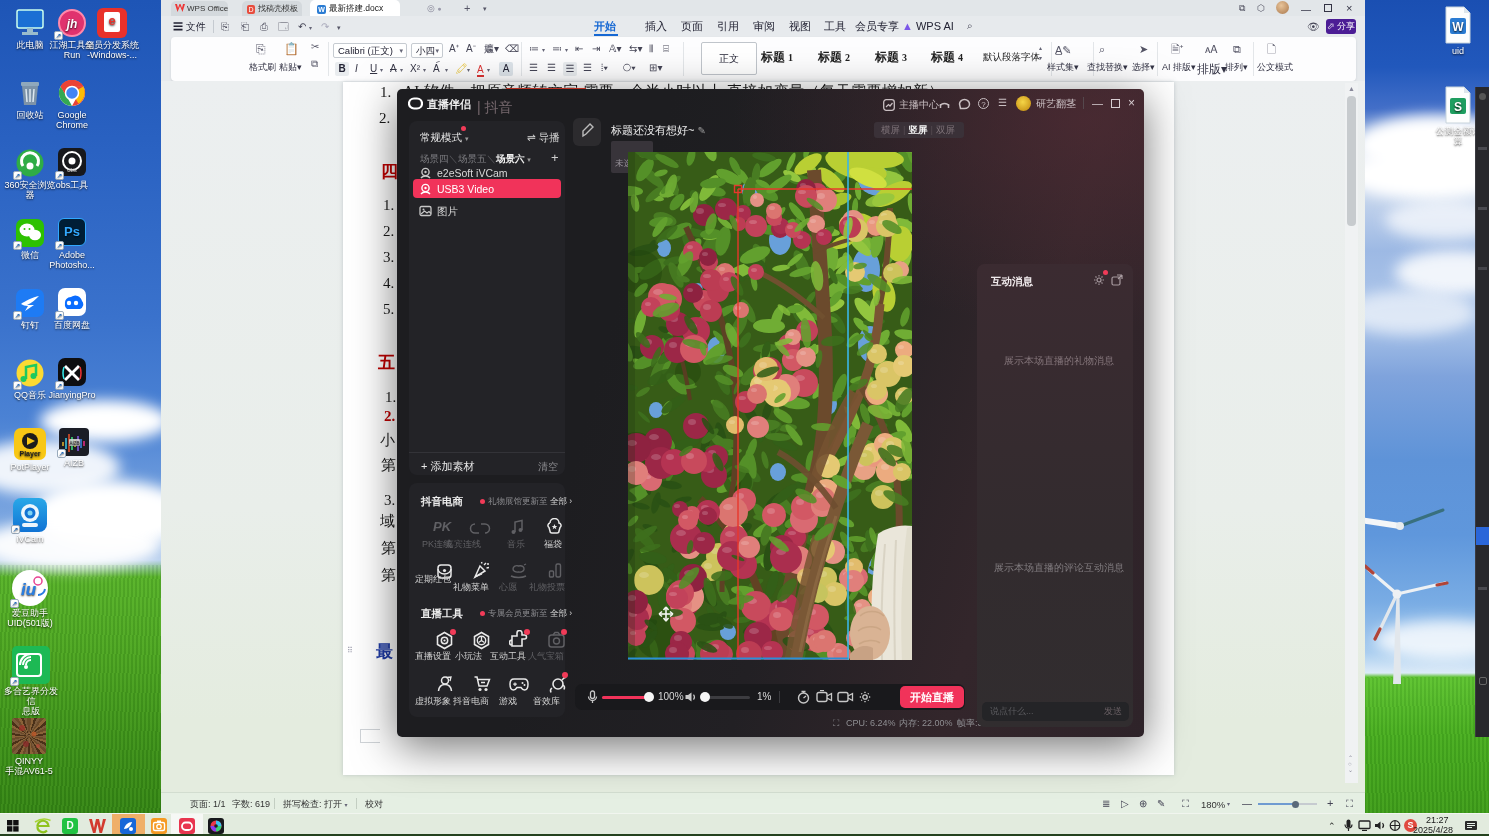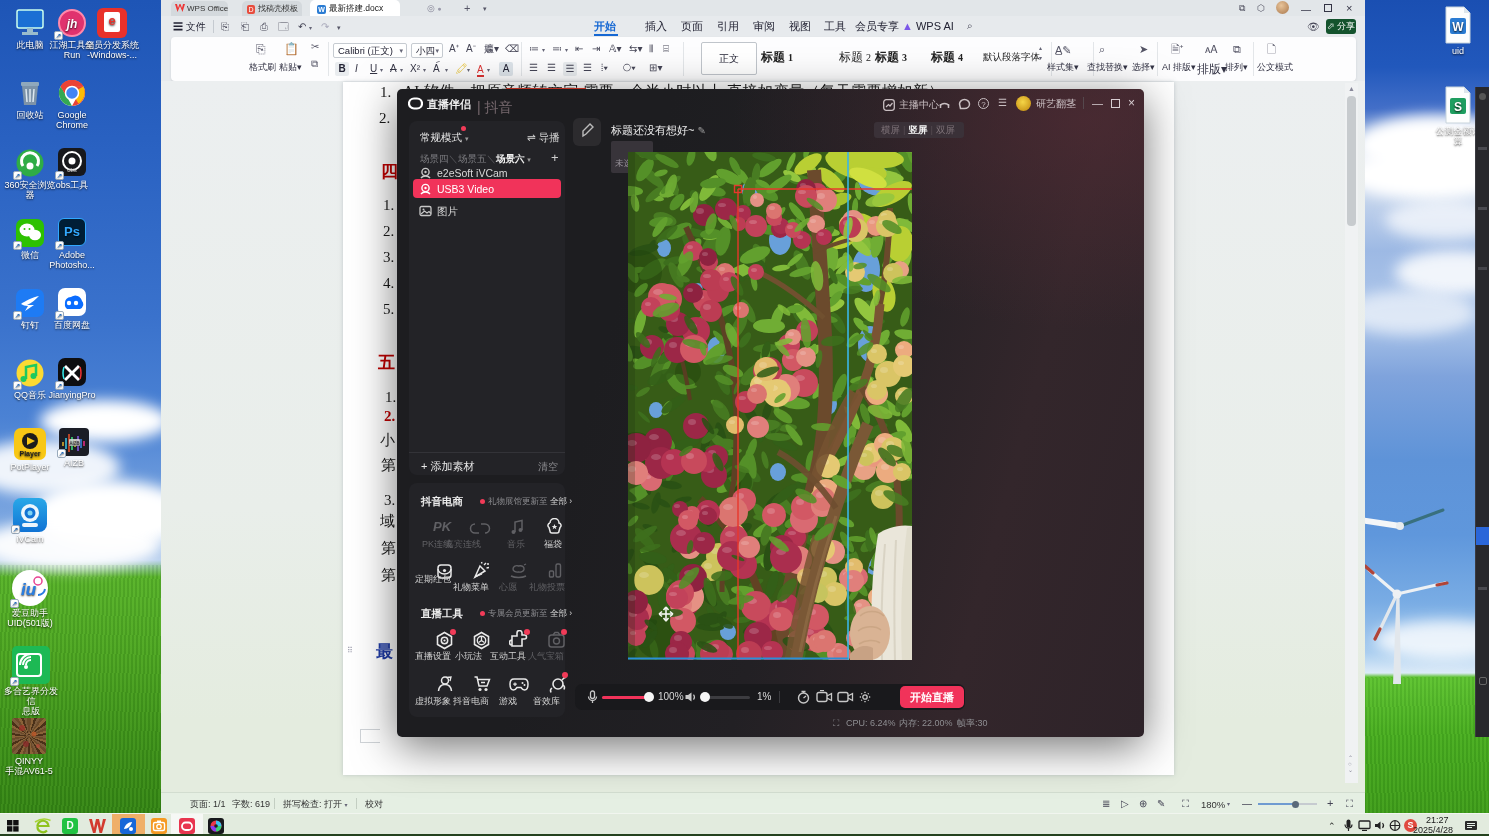--- a/index.html
+++ b/index.html
@@ -250,21 +250,21 @@
  <div class="tx" style="left:520px;top:21px;font-size:11px;color:#223">页面</div>
  <div class="tx" style="left:556px;top:21px;font-size:11px;color:#223">引用</div>
  <div class="tx" style="left:592px;top:21px;font-size:11px;color:#223">审阅</div>
  <div class="tx" style="left:628px;top:21px;font-size:11px;color:#223">视图</div>
  <div class="tx" style="left:663px;top:21px;font-size:11px;color:#223">工具</div>
  <div class="tx" style="left:694px;top:21px;font-size:11px;color:#223">会员专享</div>
  <div class="tx" style="left:741px;top:21px;font-size:11px;color:#223"><span style="color:#7b57e8">▲</span> WPS AI</div>
  <div class="tx" style="left:806px;top:21px;font-size:10px;color:#445">⌕</div>
 
  <div class="tx" style="left:1146px;top:22px;font-size:10px;color:#445">👁</div>
- <div class="a" style="left:1165px;top:19px;width:30px;height:15px;background:#14532d;border-radius:3px;color:#fff;font-size:9px;line-height:15px;text-align:center">⬀ 分享</div>
+ <div class="a" style="left:1165px;top:19px;width:30px;height:15px;background:#4c1d95;border-radius:3px;color:#fff;font-size:9px;line-height:15px;text-align:center">⬀ 分享</div>
 
  <div class="a" style="left:10px;top:37px;width:1185px;height:44px;background:#fdfdfe;border-radius:4px;box-shadow:0 1px 2px rgba(120,130,140,.25)">
   <div class="tx" style="left:85px;top:6px;font-size:12px;color:#556">⎘</div>
         <div class="tx" style="left:78px;top:26px;font-size:9px;color:#334">格式刷</div>
   <div class="tx" style="left:113px;top:6px;font-size:12px;color:#556">📋</div>
         <div class="tx" style="left:108px;top:26px;font-size:9px;color:#334">粘贴▾</div>
   <div class="tx" style="left:140px;top:5px;font-size:10px;color:#556">✂</div>
   <div class="tx" style="left:140px;top:22px;font-size:10px;color:#556">⧉</div>
   <div class="a" style="left:157px;top:5px;width:1px;height:34px;background:#e3e6e9"></div>
   <div class="a" style="left:162px;top:6px;width:74px;height:15px;border:1px solid #c6cbd1;border-radius:2px;font-size:9.5px;color:#223;line-height:13px;padding-left:4px;background:#fff">Calibri (正文)<span style="float:right;margin-right:3px;color:#667;font-size:7px">▾</span></div>
@@ -303,21 +303,21 @@
   <div class="tx" style="left:376px;top:26px;font-size:10px;color:#445">☰</div>
   <div class="a" style="left:392px;top:25px;width:14px;height:14px;background:#e9ecef;border-radius:2px;text-align:center;font-size:10px;color:#445;line-height:14px">☰</div>
   <div class="tx" style="left:412px;top:26px;font-size:10px;color:#445">☰</div>
   <div class="tx" style="left:430px;top:26px;font-size:10px;color:#445">⦙▾</div>
   <div class="tx" style="left:452px;top:26px;font-size:10px;color:#445">🞅▾</div>
   <div class="tx" style="left:478px;top:26px;font-size:10px;color:#445">⊞▾</div>
   <div class="a" style="left:512px;top:5px;width:1px;height:34px;background:#e3e6e9"></div>
 
   <div class="a" style="left:530px;top:5px;width:56px;height:33px;border:1px solid #c0c5cb;border-radius:2px;background:#fff;text-align:center;font-size:10px;color:#223;line-height:31px">正文</div>
   <div class="tx" style="left:590px;top:14px;font-size:12px;color:#222;font-family:'Liberation Serif',serif;font-weight:bold">标题 <span style="font-size:10px">1</span></div>
-  <div class="tx" style="left:668px;top:14px;font-size:12px;color:#222;font-family:'Liberation Serif',serif;font-weight:normal">标题 <span style="font-size:10px">2</span></div>
+  <div class="tx" style="left:647px;top:14px;font-size:12px;color:#222;font-family:'Liberation Serif',serif;font-weight:bold">标题 <span style="font-size:10px">2</span></div>
   <div class="tx" style="left:704px;top:14px;font-size:12px;color:#222;font-family:'Liberation Serif',serif;font-weight:bold">标题 <span style="font-size:10px">3</span></div>
   <div class="tx" style="left:760px;top:14px;font-size:12px;color:#222;font-family:'Liberation Serif',serif;font-weight:bold">标题 <span style="font-size:10px">4</span></div>
   <div class="tx" style="left:812px;top:16px;font-size:9.5px;color:#222;font-family:'Liberation Serif',serif">默认段落字体</div>
   <div class="tx" style="left:868px;top:8px;font-size:6px;color:#667">▴</div>
   <div class="tx" style="left:868px;top:18px;font-size:6px;color:#667">▾</div>
   <div class="a" style="left:880px;top:5px;width:1px;height:34px;background:#e3e6e9"></div>
   <div class="tx" style="left:884px;top:8px;font-size:11px;color:#556">A̲✎</div>
         <div class="tx" style="left:876px;top:26px;font-size:9px;color:#334">样式集▾</div>
   <div class="a" style="left:922px;top:5px;width:1px;height:34px;background:#e3e6e9"></div>
   <div class="tx" style="left:928px;top:7px;font-size:11px;color:#556">⌕</div>
@@ -1532,20 +1532,38 @@
           <circle cx="7" cy="7" r="2.2" fill="none" stroke="#c8c8c8" stroke-width="1.3"></circle>
           <path d="M7 1.2 L8 3 L6 3 Z M7 12.8 L8 11 L6 11 Z M1.2 7 L3 6 L3 8 Z M12.8 7 L11 6 L11 8 Z M2.9 2.9 L4.8 3.4 L3.4 4.8 Z M11.1 2.9 L10.6 4.8 L9.2 3.4 Z M2.9 11.1 L4.6 10.6 L3.4 9.2 Z M11.1 11.1 L9.4 10.6 L10.6 9.4 Z" fill="#c8c8c8"></path>
         </svg>
   <div class="a" style="left:325px;top:2px;width:64px;height:22px;background:#f1335a;border-radius:5px;color:#fff;font-size:11px;font-weight:bold;text-align:center;line-height:22px">开始直播</div>
  </div>
  <div class="tx" style="left:436px;top:630px;font-size:9px;color:#87878b">⛶</div>
  <div class="tx" style="left:449px;top:630px;font-size:9px;color:#8e8e92">CPU: 6.24%</div>
  <div class="tx" style="left:502px;top:630px;font-size:9px;color:#8e8e92">内存: 22.00%</div>
  <div class="tx" style="left:560px;top:630px;font-size:9px;color:#8e8e92">帧率:30</div>
 
+ <div class="a" style="left:580px;top:175px;width:156px;height:463px;background:linear-gradient(#3b2b31,#322b2e 60%,#312d2f);border-radius:8px">
+  <div class="tx" style="left:14px;top:12px;font-size:10.5px;font-weight:bold;color:#f0eaec">互动消息</div>
+  <svg class="a" style="left:116px;top:10px" width="12" height="12">
+          <circle cx="6" cy="6" r="2" fill="none" stroke="#a89ba0" stroke-width="1.2"></circle>
+          <path d="M6 1 L6 2.5 M6 9.5 L6 11 M1 6 L2.5 6 M9.5 6 L11 6 M2.5 2.5 L3.5 3.5 M8.5 8.5 L9.5 9.5 M9.5 2.5 L8.5 3.5 M3.5 8.5 L2.5 9.5" stroke="#a89ba0" stroke-width="1.1"></path>
+        </svg>
+  <div class="a" style="left:126px;top:6px;width:5px;height:5px;border-radius:50%;background:#f13b58"></div>
+  <svg class="a" style="left:134px;top:10px" width="12" height="12">
+          <rect x="1" y="3" width="8" height="8" rx="1.5" fill="none" stroke="#a89ba0" stroke-width="1.2"></rect>
+          <path d="M6 1 L11 1 M11 1 L11 5 M11 1 L7 5" stroke="#a89ba0" stroke-width="1.2" fill="none"></path>
+        </svg>
+  <div class="tx" style="left:27px;top:92px;font-size:10px;color:#85767b">展示本场直播的礼物消息</div>
+  <div class="tx" style="left:17px;top:299px;font-size:10px;color:#827d80">展示本场直播的评论互动消息</div>
+  <div class="a" style="left:5px;top:438px;width:147px;height:19px;background:#242427;border-radius:5px">
+   <div class="tx" style="left:8px;top:5px;font-size:9px;color:#5c5c60">说点什么...</div>
+   <div class="tx" style="left:122px;top:5px;font-size:9px;color:#6a6065">发送</div>
+  </div>
+ </div>
 </div>
 
 <div class="a" style="left:0;top:813px;width:1489px;height:23px;background:#e2ebde;border-top:1px solid rgba(255,255,255,.5)">
  <svg class="a" style="left:7px;top:6px" width="12" height="12">
         <rect x="0" y="0" width="5.4" height="5.4" fill="#111"></rect>
         <rect x="6.2" y="0" width="5.4" height="5.4" fill="#111"></rect>
         <rect x="0" y="6.2" width="5.4" height="5.4" fill="#111"></rect>
         <rect x="6.2" y="6.2" width="5.4" height="5.4" fill="#111"></rect>
       </svg>
  <div class="a" style="left:34px;top:2px;width:18px;height:19px"><svg width="18" height="19">

